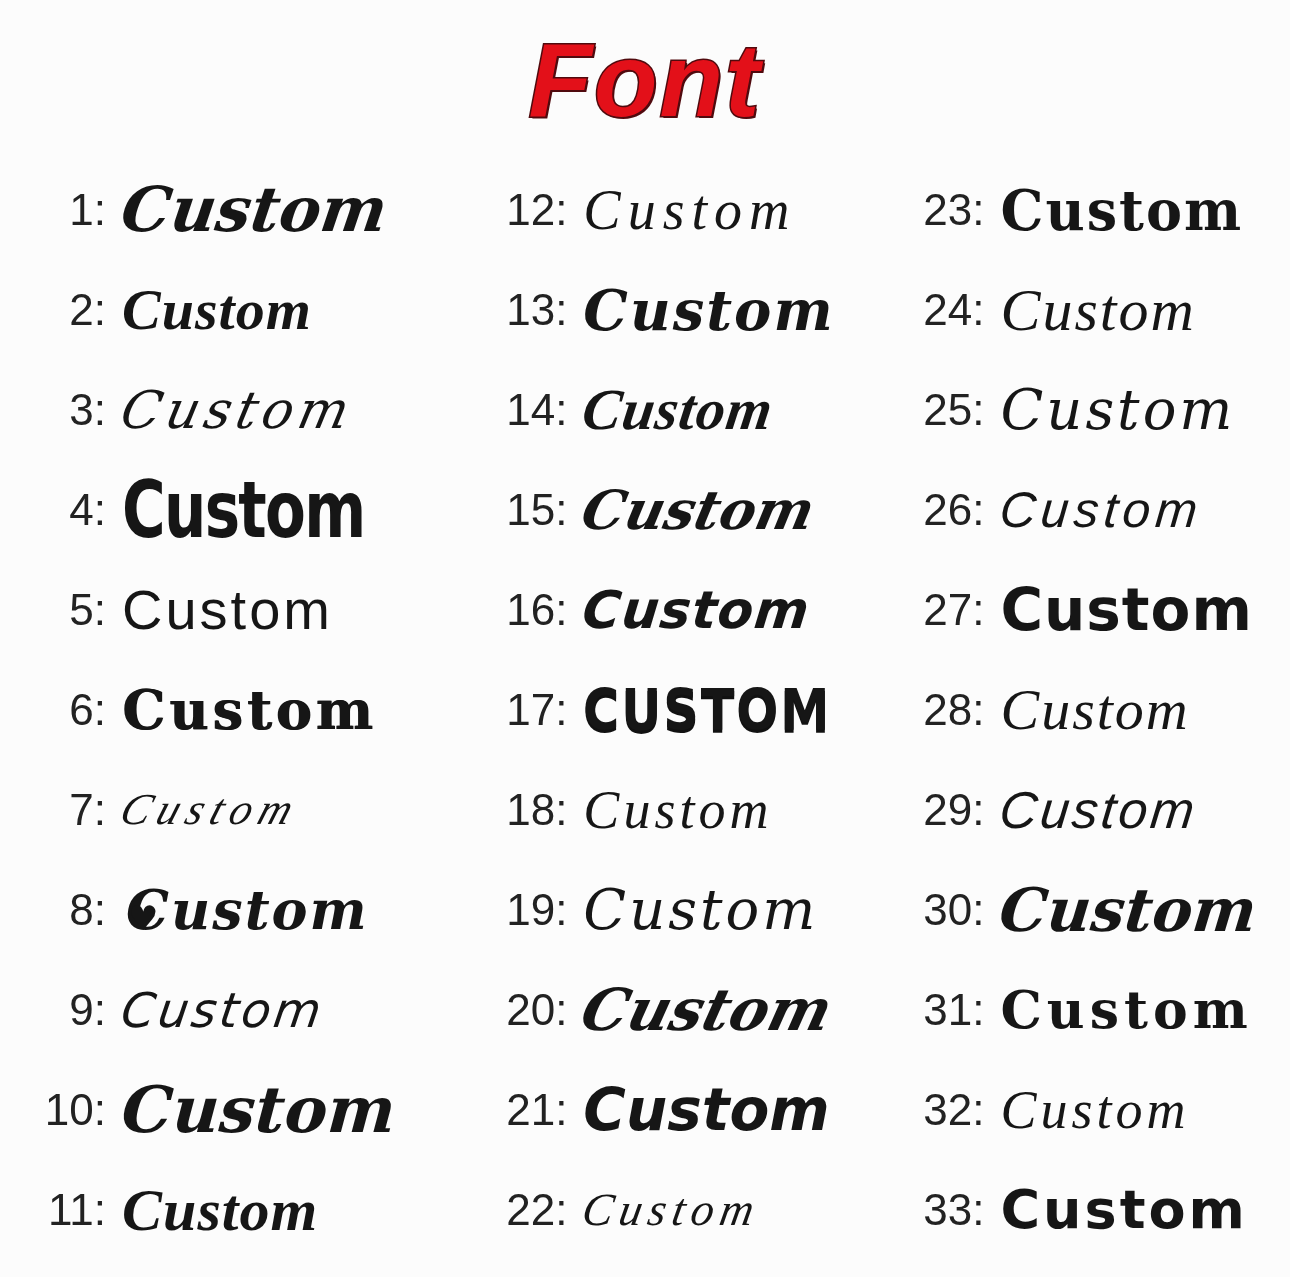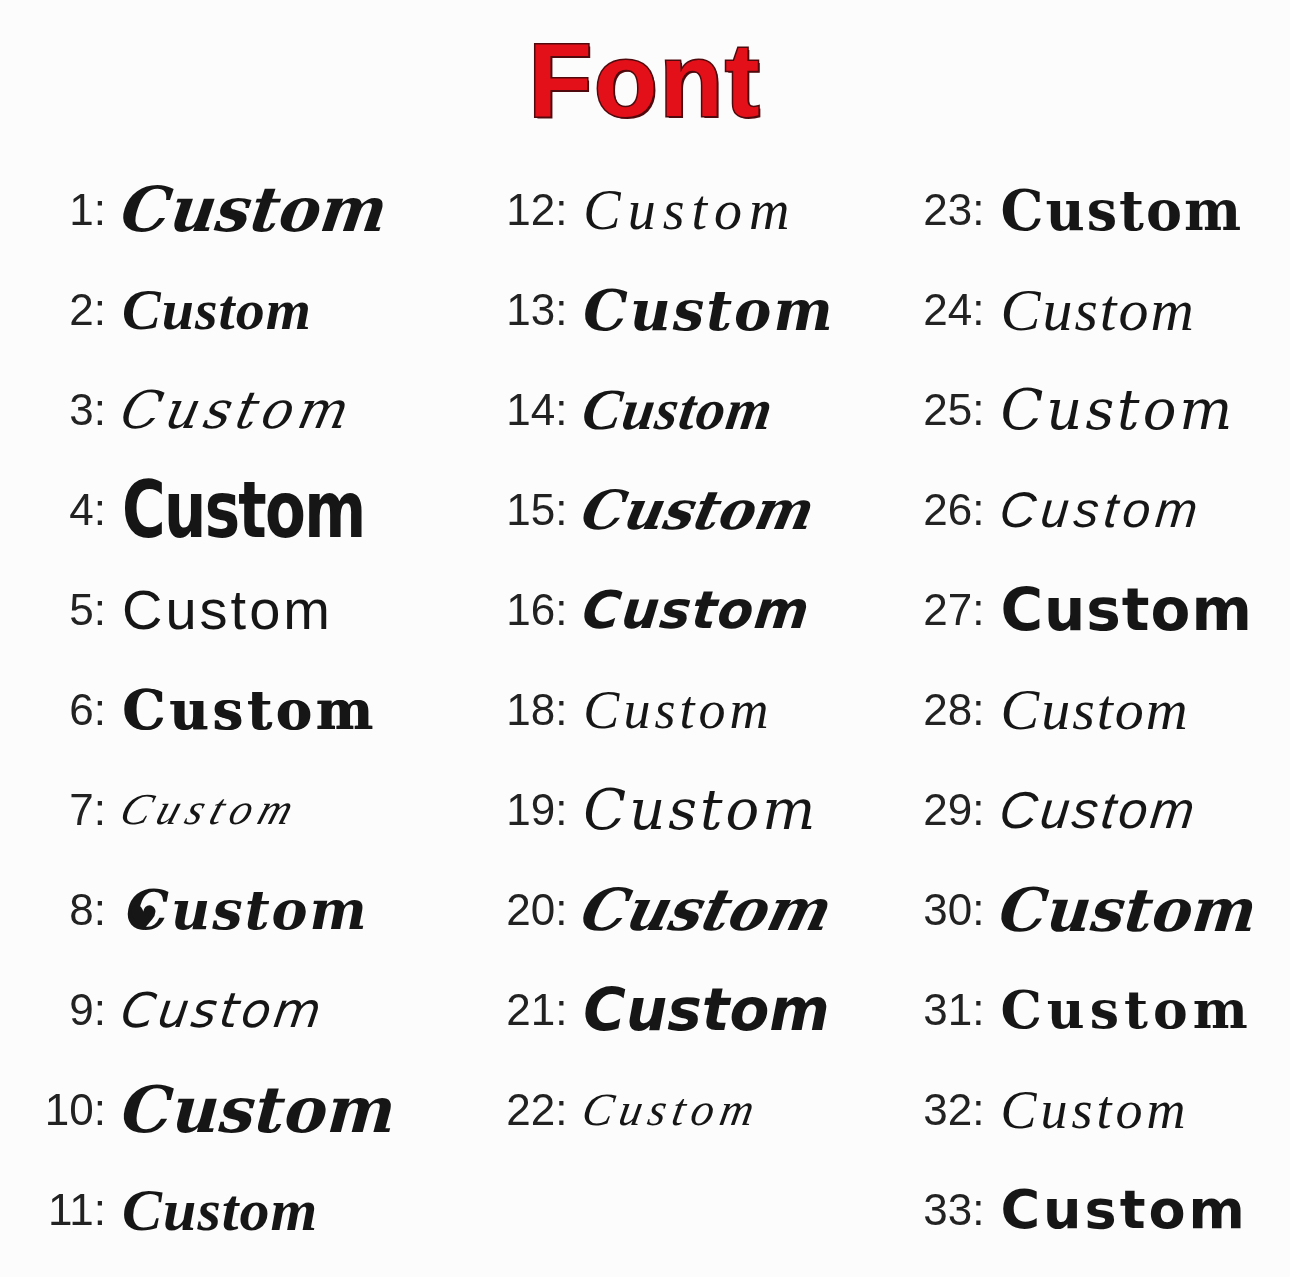--- a/index.html
+++ b/index.html
@@ -6,21 +6,21 @@
   body{
     width:1290px;height:1277px;
     background:#fcfcfc;
     overflow:hidden;
     font-family:"Liberation Sans", sans-serif;
     color:#1b1b1b;
   }
   .page{width:1290px;height:1277px;position:relative;}
 
   
-  .title-wrap{height:160px;display:flex;align-items:center;justify-content:center;}
+  .title-wrap{height:160px;display:flex;align-items:center;justify-content:center;font-style:italic;}
   h1.page-title{
     margin:0;
     font-family:"Liberation Sans", sans-serif;
     font-weight:700;
     font-size:104px;
     letter-spacing:2px;
     color:#e31019;
     -webkit-text-stroke:3px #500a0e;
     paint-order:stroke fill;
     text-shadow:2px 2px 0 #500a0e;
@@ -190,20 +190,24 @@
   <div class="sample">
     <span class="num">15:</span>
     <span class="custom s-brush-script">Custom</span>
   </div>
 
   <div class="sample">
     <span class="num">16:</span>
     <span class="custom s-heavy-italic-script">Custom</span>
   </div>
 
+  <div class="sample">
+    <span class="num">17:</span>
+    <span class="custom s-drip-horror-caps">CUSTOM</span>
+  </div>
 
   <div class="sample">
     <span class="num">18:</span>
     <span class="custom s-ornate-flourish-calligraphy">Custom</span>
   </div>
 
   <div class="sample">
     <span class="num">19:</span>
     <span class="custom s-elegant-loop-calligraphy">Custom</span>
   </div>

